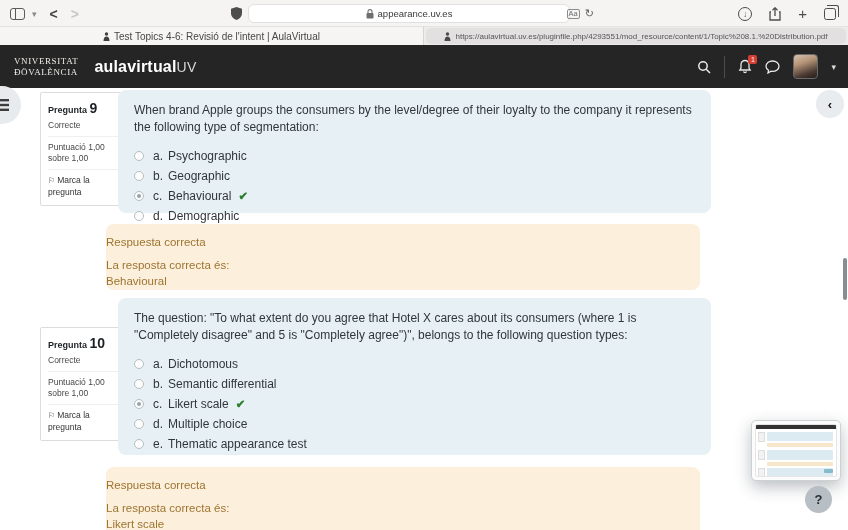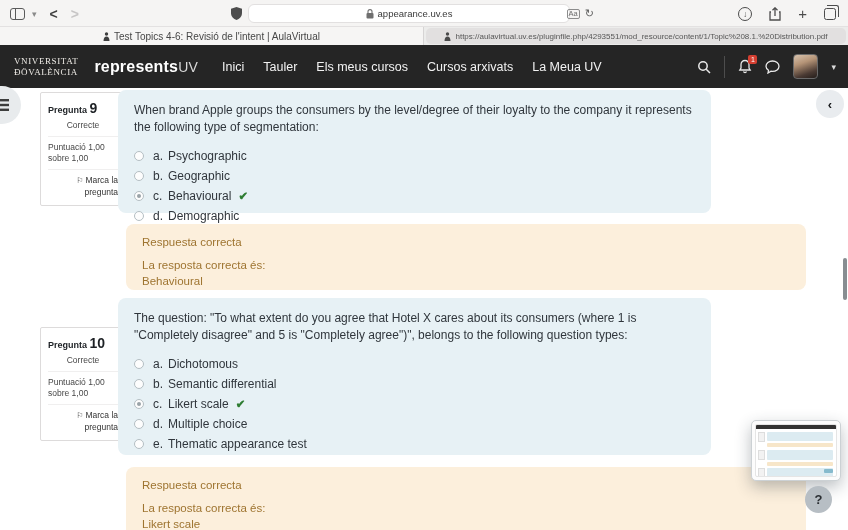--- a/index.html
+++ b/index.html
@@ -57,38 +57,38 @@
   .drawer-btn { position:absolute; left:-17px; top:86px; width:38px; height:38px; border-radius:50%;
                 background:#e8ebed; display:flex; align-items:center; justify-content:center; }
   .collapse-btn { position:absolute; left:816px; top:90px; width:28px; height:28px; border-radius:50%;
                   background:#e9ecef; color:#16181a; display:flex; align-items:center; justify-content:center;
                   font-size:13px; font-weight:bold; }
 
   .info-card { position:absolute; left:40px; width:86px; background:#fff; border:1px solid #dddbdb;
                border-radius:2px; padding:6px 7px 7px; font-size:8.5px; color:#474747; line-height:1.3; }
   .info-card .q-head { font-weight:bold; color:#1d2125; font-size:9px; }
   .info-card .q-num { font-size:14px; font-weight:bold; }
-  .info-card .q-state { margin-top:3px;text-align:center; }
+  .info-card .q-state { margin-top:3px; }
   .info-card .q-grade { margin-top:5px; padding-top:5px; border-top:1px solid #f0efef; }
-  .info-card .q-flag { margin-top:5px; padding-top:5px; border-top:1px solid #f0efef; color:#343434;text-align:right; }
+  .info-card .q-flag { margin-top:5px; padding-top:5px; border-top:1px solid #f0efef; color:#343434; }
   .flag-glyph::before { content:"⚐"; margin-right:2px; font-size:8px; }
 
   .q-block { position:absolute; left:118px; width:593px; background:#e7f1f5; border-radius:8px;
              padding:12px 16px; font-size:12px; color:#30363c; }
   .q-text { line-height:1.45; margin-bottom:13px; }
   .option { display:flex; align-items:center; margin-top:8px; height:12px; }
   .radio { width:10px; height:10px; border-radius:50%; border:1px solid #b4bec3; background:#fdfdfd;
            margin-right:9px; flex:0 0 auto; position:relative; }
   .radio.checked::after { content:""; position:absolute; left:2px; top:2px; width:4px; height:4px;
                           border-radius:50%; background:#9aa3a8; }
   .opt-letter { width:15px; flex:0 0 auto; }
   .check-ic::after { content:"✔"; color:#2e7d32; font-weight:bold; margin-left:7px; font-size:11.5px; }
 
-  .feedback { position:absolute; left:126px; width:680px; background:#fcefdc; border-radius:8px;
-              padding:10px 16px; font-size:11.5px; color:#9e7430; line-height:1.4; }
+  .feedback { position:absolute; left:106px; width:594px; background:#fcefdc; border-radius:8px;
+              padding:10px 0; font-size:11.5px; color:#9e7430; line-height:1.4; }
   .fb-title { margin-bottom:7px; }
 
   .scroll-thumb { position:absolute; right:1px; top:258px; width:4px; height:42px; background:#878d91; border-radius:2px; }
 
   
   .preview { position:absolute; left:751px; top:420px; width:90px; height:61px; background:#fcfcfc;
              border:1px solid #ccd1d4; border-radius:5px; box-shadow:0 6px 16px rgba(45,55,65,.32); padding:3px; }
   .p-screen { width:100%; height:100%; background:#fff; border:1px solid #e5e5e5; border-radius:2px;
               position:relative; overflow:hidden; }
   .p-top { position:absolute; top:0; left:0; right:0; height:4px; background:#323232; }
@@ -160,28 +160,21 @@
         </svg>
       <span>https://aulavirtual.uv.es/pluginfile.php/4293551/mod_resource/content/1/Topic%208.1.%20Distribution.pdf</span>
     </div>
   </div>
 
   <div class="site-header">
     <div class="uv-logo">
       <div>VNIVERSITAT</div>
       <div>ĐÖVALÈNCIA</div>
     </div>
-    <div class="brand"><span>represents</span><span class="suffix">UV</span></div>
-    <div class="main-nav">
-      <span>Inici</span>
-      <span>Tauler</span>
-      <span>Els meus cursos</span>
-      <span>Cursos arxivats</span>
-      <span>La Meua UV</span>
-    </div>
+    <div class="brand"><span>aulavirtual</span><span class="suffix">UV</span></div>
     <div class="header-icons">
       <span>
         <svg width="14" height="14" viewBox="0 0 14 14">
             <circle cx="6" cy="6" r="4.2" fill="none" stroke="#e9e9e9" stroke-width="1.5"></circle>
             <line x1="9.2" y1="9.2" x2="13" y2="13" stroke="#e9e9e9" stroke-width="1.5"></line>
           </svg>
       </span>
       <span class="hdr-divider"></span>
       <span class="bell-wrap">
         <svg width="14" height="15" viewBox="0 0 14 15">

